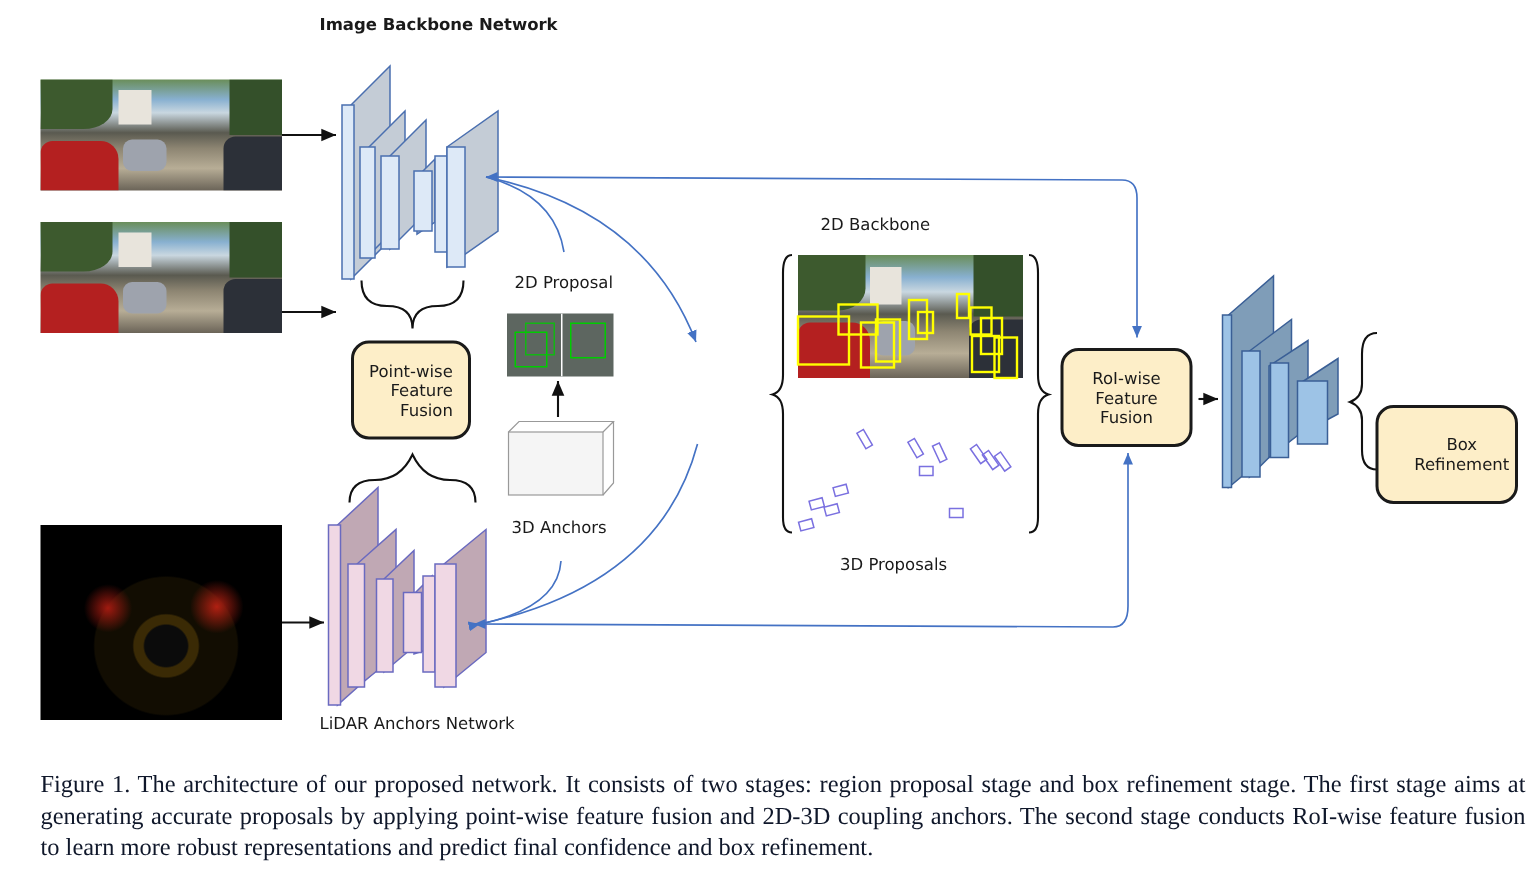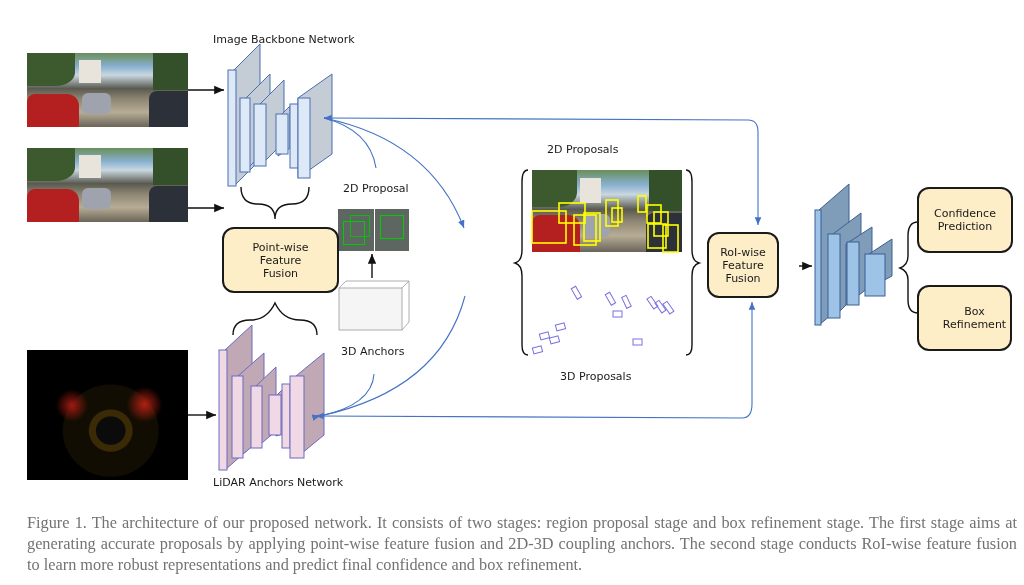--- a/index.html
+++ b/index.html
@@ -11,21 +11,21 @@
   .street { background:linear-gradient(180deg,#6a8e5a 0%,#88b0d0 18%,#c9d7e0 30%,#5a5a50 48%,#8d8572 62%,#b7ad96 80%,#6b6458 100%); }
   .street .car1 { position:absolute; left:0; bottom:0; width:32%; height:45%; background:#b42020; border-radius:8px 12px 0 0; }
   .street .car2 { position:absolute; left:34%; bottom:18%; width:18%; height:28%; background:#9ea3ad; border-radius:6px; }
   .street .car3 { position:absolute; right:0; bottom:0; width:24%; height:48%; background:#2c3038; border-radius:8px 0 0 0; }
   .street .tree { position:absolute; left:0; top:0; width:30%; height:45%; background:#3d5a2e; border-radius:0 0 40% 0; }
   .street .tree2 { position:absolute; right:0; top:0; width:22%; height:50%; background:#34502a; }
   .street .house { position:absolute; left:32%; top:10%; width:14%; height:30%; background:#e8e4dc; }
   .lidar { background:radial-gradient(ellipse at 52% 62%, #0b0b0b 0 12%, #3a2a05 13% 18%, #120d02 19% 40%, #000 41%); }
   .lidar .red1 { position:absolute; left:18%; top:30%; width:20%; height:25%; background:radial-gradient(circle,#a01a10,#30080400 70%); }
   .lidar .red2 { position:absolute; left:62%; top:28%; width:22%; height:28%; background:radial-gradient(circle,#b02012,#30080400 70%); }
-  #caption { position:absolute; left:27px; top:512px; width:990px; font-family:"Liberation Serif", serif; font-size:16.3px; line-height:21px; color:#737373; text-align:justify; }
+  #caption { position:absolute; left:27px; top:512px; width:990px; font-family:"Liberation Serif", serif; font-size:16.3px; line-height:21px; color:#0f172a; text-align:justify; }
 </style>
 </head>
 <body>
 
 <div id="diagram">
 
   <div class="photo street" style="left:27px;top:53px;width:161px;height:74px;">
     <div class="tree"></div>
       <div class="tree2"></div>
       <div class="house"></div>
@@ -165,32 +165,30 @@
       <path d="M748,120 Q758,120 758,132 L758,225" marker-end="url(#ablue)"></path>
       <line x1="324" y1="118" x2="748" y2="120"></line>
       <path d="M374,374 Q372,405 320,416"></path>
       <path d="M320,416 Q440,390 465,296" marker-start="url(#ablue)"></path>
       <path d="M316,416 L742,418 Q752,418 752,404 L752,302" marker-end="url(#ablue)"></path>
       <path d="M322,416 L316,416" marker-end="url(#ablue)"></path>
       <path d="M330,118 L324,118" marker-end="url(#ablue)"></path>
     </g>
   </svg>
 
-  <div class="lbl" style="left:213px;top:33px;">Image Backbone Network</div>
+  <div class="lbl" style="left:213px;top:10px;font-weight:bold;">Image Backbone Network</div>
   <div class="lbl" style="left:213px;top:476px;">LiDAR Anchors Network</div>
   <div class="lbl" style="left:343px;top:182px;">2D Proposal</div>
   <div class="lbl" style="left:341px;top:345px;text-align:center;">3D Anchors</div>
-  <div class="lbl" style="left:547px;top:143px;">2D Proposals</div>
+  <div class="lbl" style="left:547px;top:143px;">2D Backbone</div>
   <div class="lbl" style="left:541px;top:370px;margin-left:19px;">3D Proposals</div>
 
-  <div class="box" style="left:222px;top:227px;width:117px;height:66px;">Point-wise
+  <div class="box" style="left:234px;top:227px;width:80px;height:66px;text-align:right;">Point-wise
 Feature
 Fusion</div>
-  <div class="box" style="left:707px;top:232px;width:72px;height:66px;">RoI-wise
+  <div class="box" style="left:707px;top:232px;width:88px;height:66px;">RoI-wise
 Feature
 Fusion</div>
-  <div class="box" style="left:917px;top:187px;width:96px;height:66px;">Confidence
-Prediction</div>
-  <div class="box" style="left:917px;top:285px;width:95px;height:66px;padding-left:20px;">Box
+  <div class="box" style="left:917px;top:270px;width:95px;height:66px;padding-left:20px;">Box
 Refinement</div>
 </div>
 
 <div id="caption">Figure 1. The architecture of our proposed network. It consists of two stages: region proposal stage and box refinement stage. The first stage aims at generating accurate proposals by applying point-wise feature fusion and 2D-3D coupling anchors. The second stage conducts RoI-wise feature fusion to learn more robust representations and predict final confidence and box refinement.</div>
 
 </body></html>

